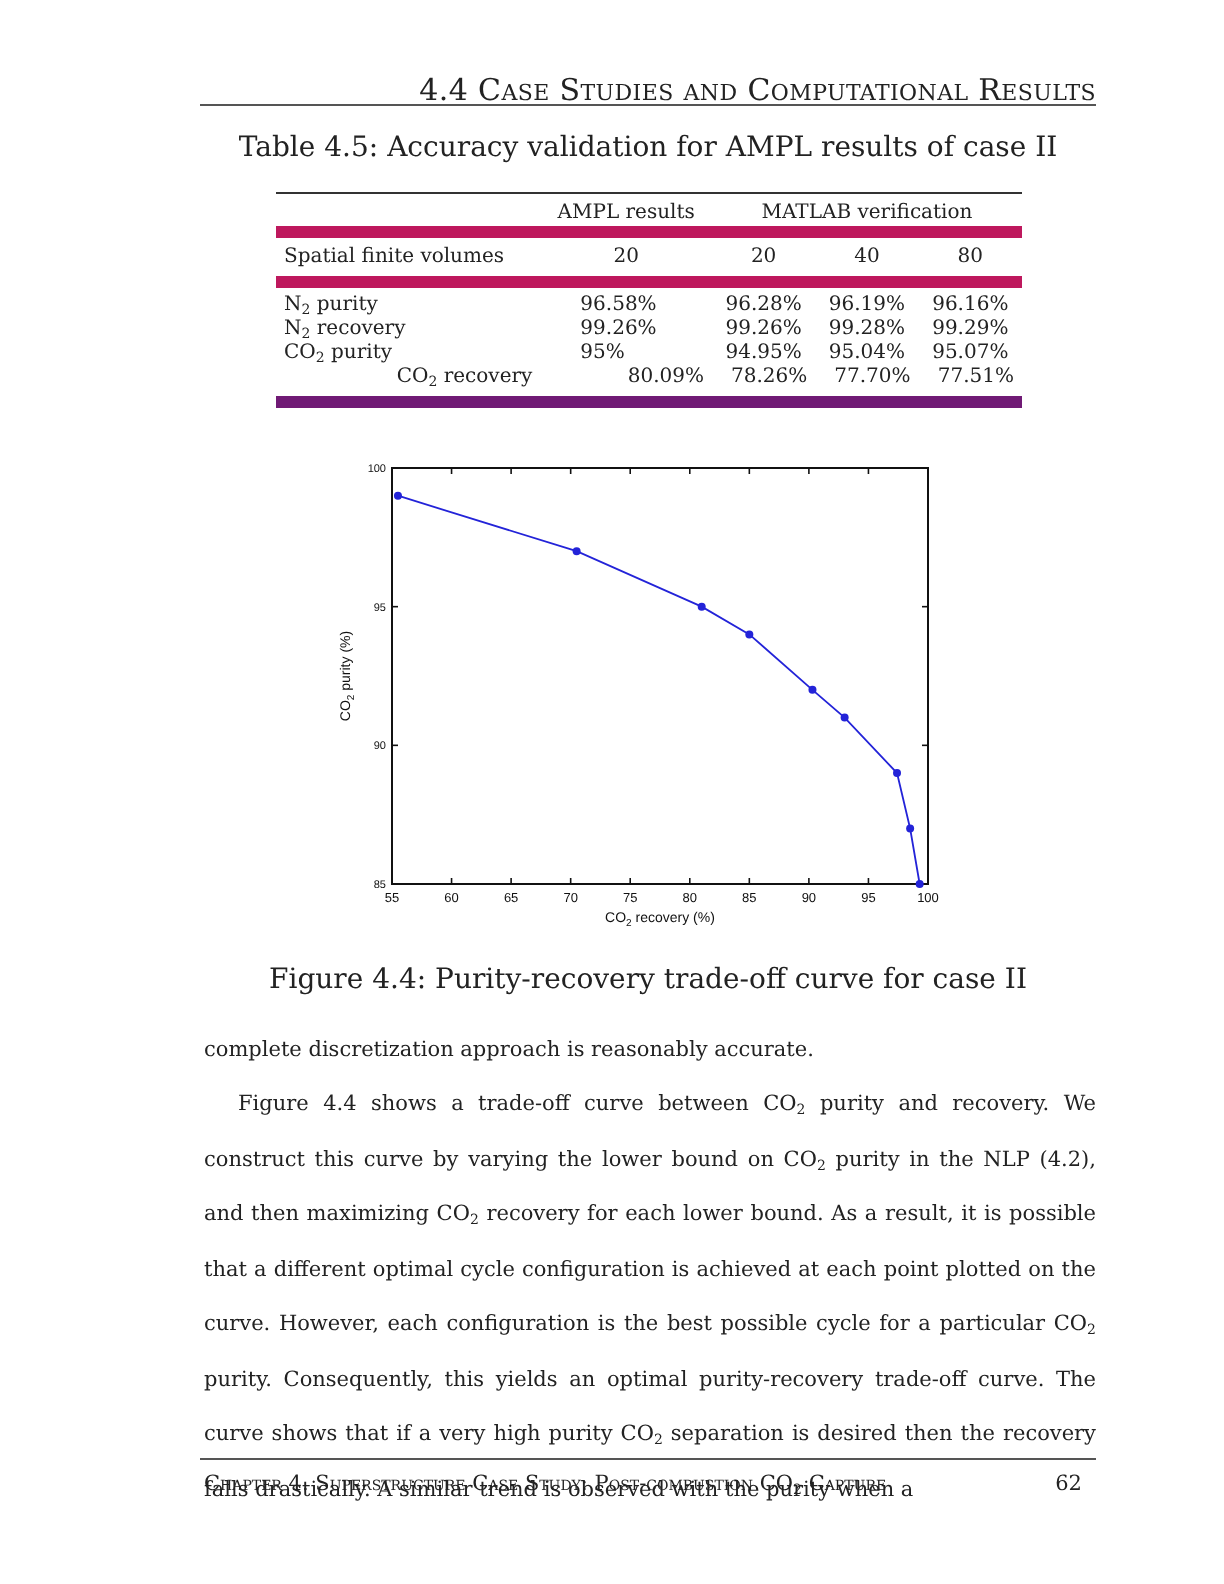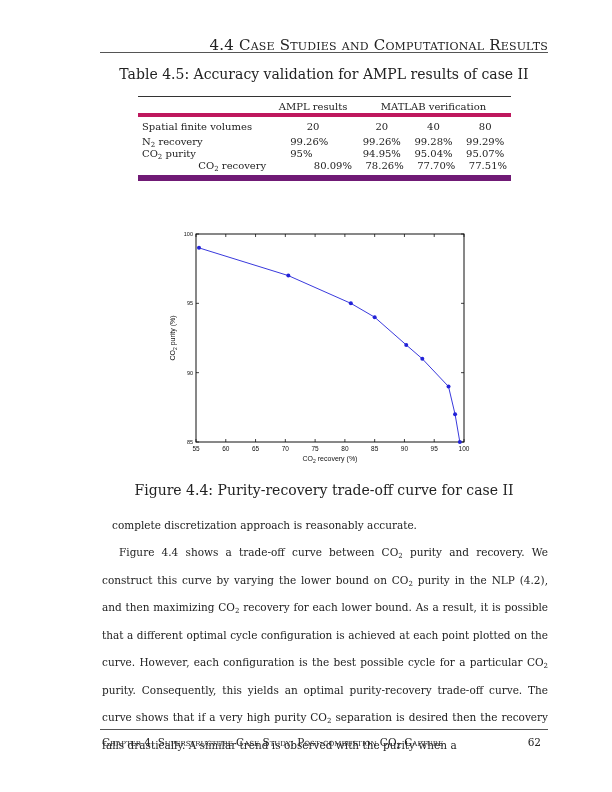--- a/index.html
+++ b/index.html
@@ -8,29 +8,29 @@
   .abs { position: absolute; }
   .header { left: 100px; top: 36px; width: 448px; text-align: right; font-size: 15px;
             font-variant: small-caps; letter-spacing: 0.2px; }
   .header-rule { left: 100px; top: 52px; width: 448px; height: 0; border-top: 1px solid #555; }
   .caption { font-size: 14px; text-align: center; }
   .table-caption { left: 100px; top: 66px; width: 448px; }
   table.t { position: absolute; left: 138px; top: 96px; width: 373px; border-collapse: collapse;
             font-size: 10px; }
   table.t td { padding: 0 4px; line-height: 12px; }
   table.t .toprule td { border-top: 1px solid #333; }
-  table.t .midrule td { border-top: 4px solid #be185d; }
+  table.t .midrule td { border-top: 6px solid #be185d; }
   table.t .botrule td { border-bottom: 6px solid #701a75; text-align: right; }
   table.t .c { text-align: center; }
   table.t .l { text-align: left; }
   .chart { left: 160px; top: 224px; width: 330px; height: 248px; }
   .fig-caption { left: 100px; top: 482px; width: 448px; }
   .body-text { left: 102px; width: 446px; font-size: 10.5px; text-align: justify;
                line-height: 27.5px; }
-  .p1 { top: 512px; margin-left: 10px; }
+  .p1 { top: 512px; }
   .p2 { top: 539px; }
   .indent { text-indent: 17px; }
   .footer-rule { left: 100px; top: 729px; width: 448px; border-top: 1px solid #555; }
   .footer { left: 102px; top: 736px; width: 446px; font-size: 10.5px; font-variant: small-caps; }
   .footer .pg { position: absolute; right: 7px; top: 0; }
   sub { font-size: 7px; vertical-align: -2px; line-height: 0; }
 </style>
 </head>
 <body>
 
@@ -45,20 +45,27 @@
     <td class="l" style="padding-top:4px"></td>
     <td class="c" style="padding-top:4px">AMPL results</td>
     <td class="c" style="padding-top:4px" colspan="3">MATLAB verification</td>
   </tr>
   <tr class="midrule">
     <td class="l" style="padding-top:4px;padding-bottom:3px">Spatial finite volumes</td>
     <td class="c" style="padding-top:4px;padding-bottom:3px">20</td>
     <td class="c" style="padding-top:4px;padding-bottom:3px">20</td>
     <td class="c" style="padding-top:4px;padding-bottom:3px">40</td>
     <td class="c" style="padding-top:4px;padding-bottom:3px">80</td>
+  </tr>
+  <tr class="midrule">
+    <td class="l" style="padding-top:3px"><span>N</span><sub>2</sub><span> purity</span></td>
+    <td class="l" style="padding-top:3px;padding-left:20px">96.58%</td>
+    <td class="c" style="padding-top:3px">96.28%</td>
+    <td class="c" style="padding-top:3px">96.19%</td>
+    <td class="c" style="padding-top:3px">96.16%</td>
   </tr>
   <tr>
     <td class="l"><span>N</span><sub>2</sub><span> recovery</span></td>
     <td class="l" style="padding-left:20px">99.26%</td>
     <td class="c">99.26%</td>
     <td class="c">99.28%</td>
     <td class="c">99.29%</td>
   </tr>
   <tr>
     <td class="l"><span>CO</span><sub>2</sub><span> purity</span></td>

